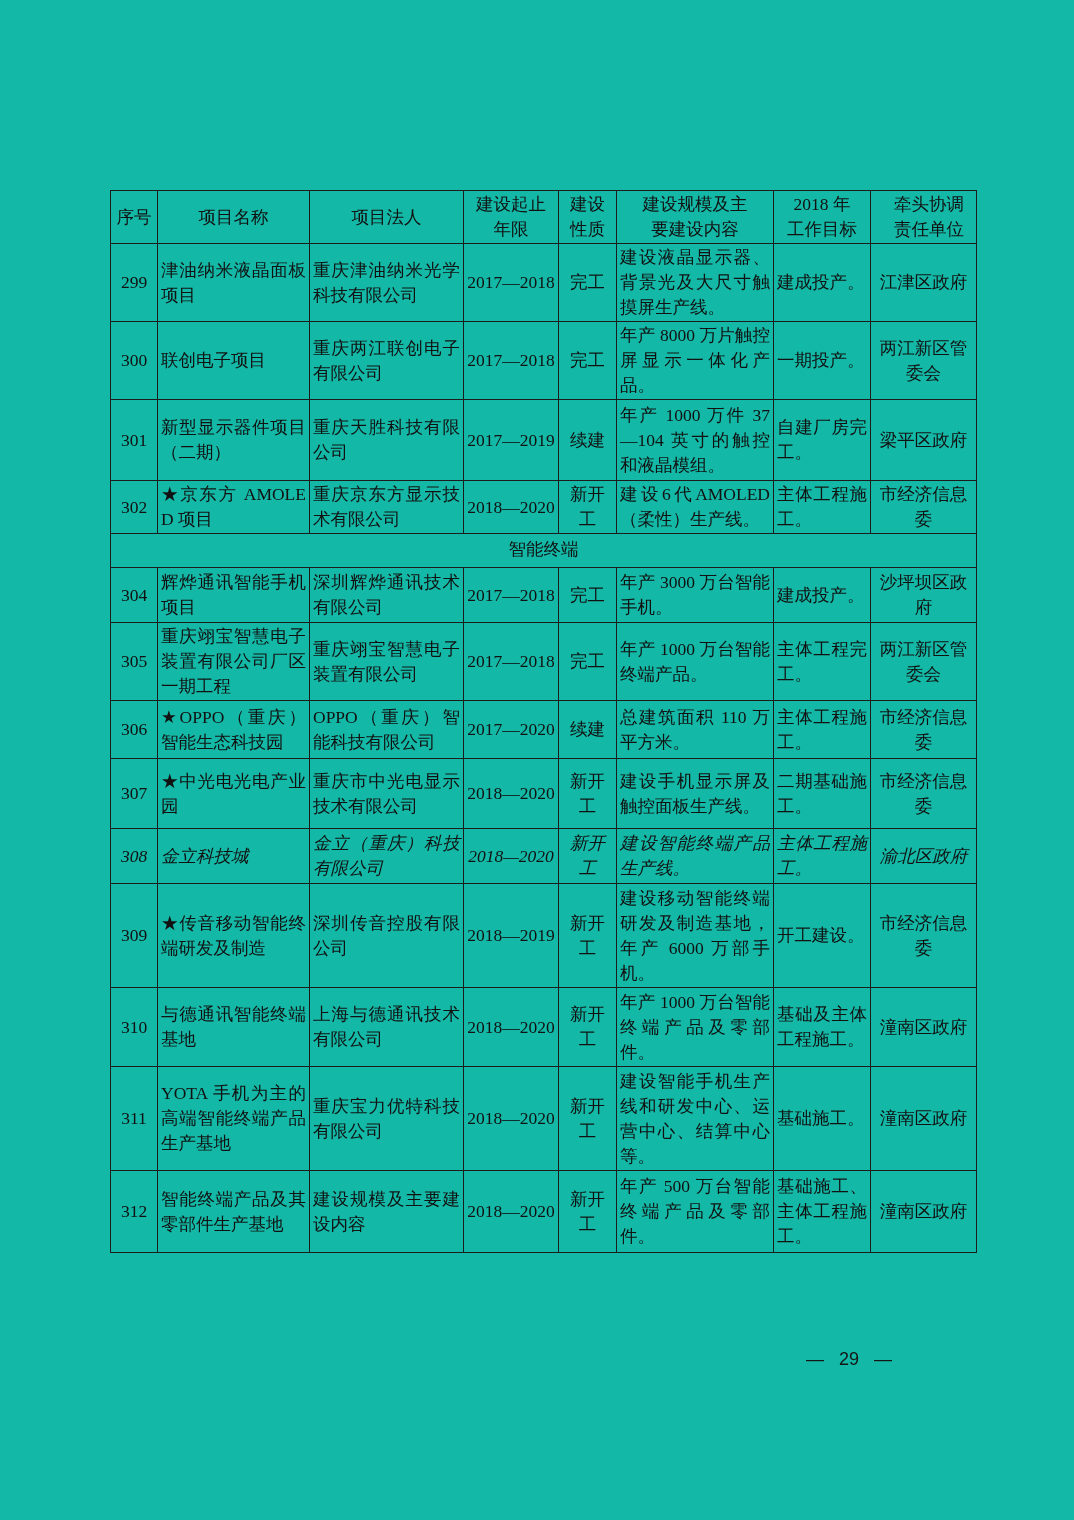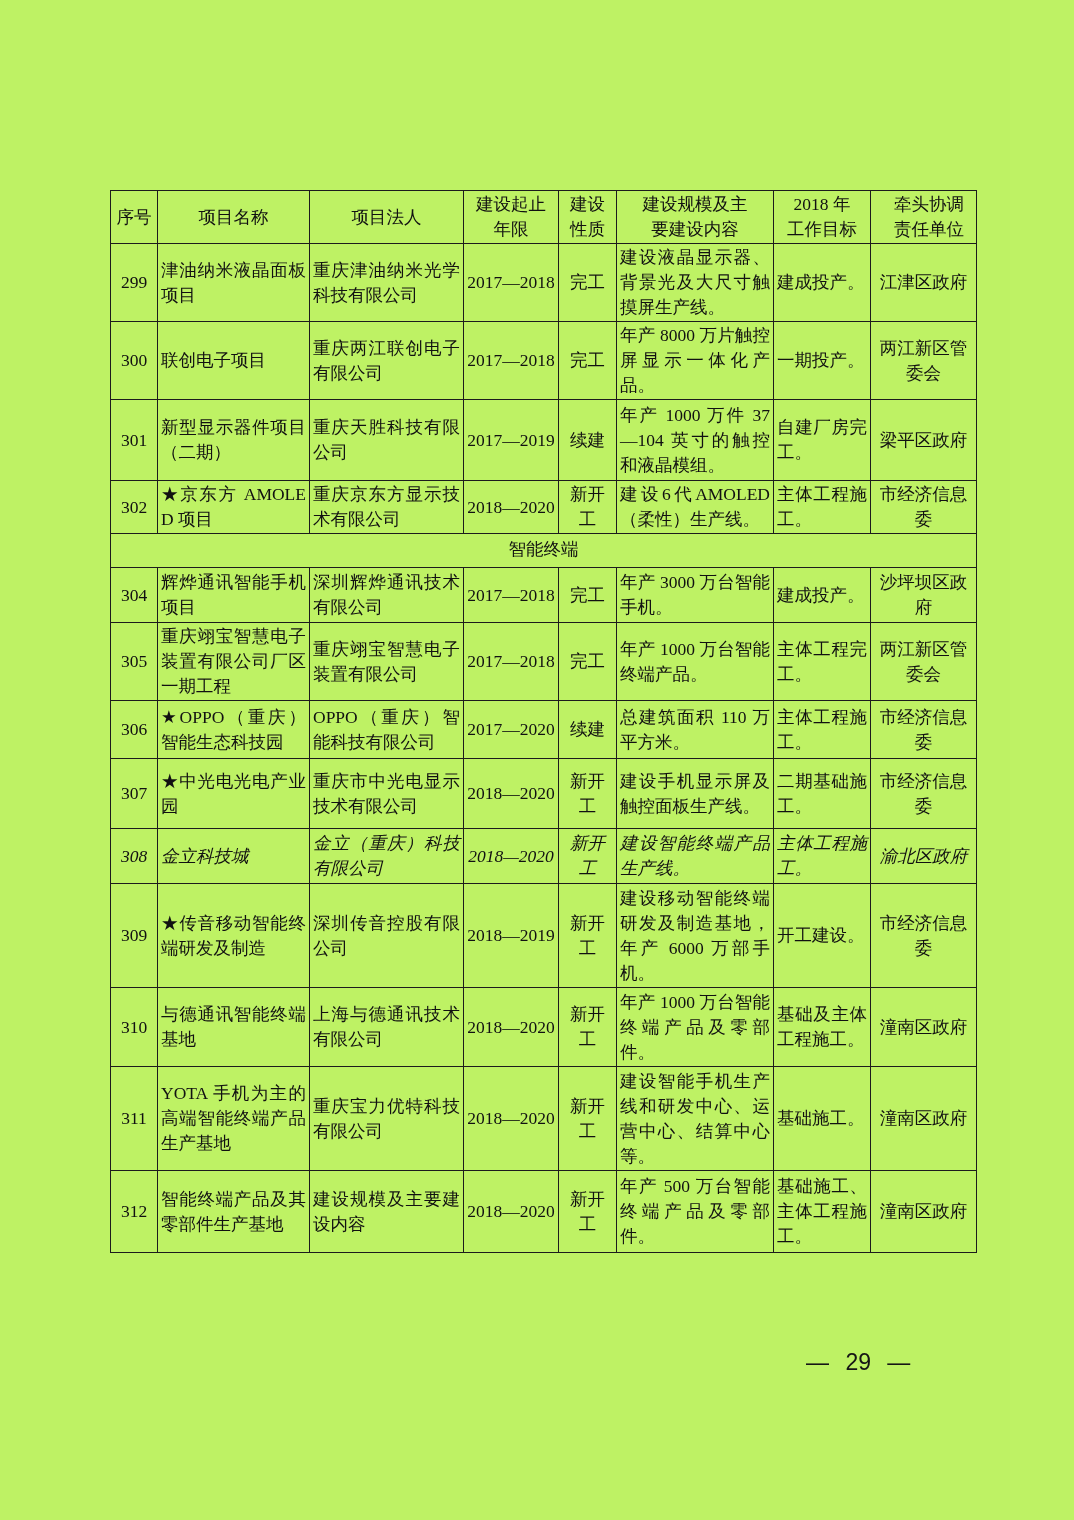--- a/index.html
+++ b/index.html
@@ -3,21 +3,21 @@
 <meta charset="utf-8">
 <style>
   html, body { margin: 0; padding: 0; }
   body {
     width: 1074px; height: 1520px;
     background: #ffffff;
     position: relative;
     font-family: "Liberation Serif", "DejaVu Serif", serif;
     color: #111111;
   }
-  .doc-page { position: absolute; inset: 0; background: #bef264; }
+  .doc-page { position: absolute; inset: 0; background: #14b8a6; }
 
   .table-wrap { position: absolute; left: 110px; top: 190px; }
 
   table.projects {
     border-collapse: collapse;
     table-layout: fixed;
     width: 866px;
   }
   table.projects th, table.projects td {
     border: 1.5px solid #1c1c1c;
@@ -50,21 +50,21 @@
     text-align: center;
     padding: 1px 2px;
     font-family: Liberation Mono, monospace;
   }
 
   .page-footer {
     position: absolute;
     left: 806px;
     top: 1349px;
     font-family: "Liberation Sans", "DejaVu Sans", sans-serif;
-    font-size: 23px;
+    font-size: 18px;
     color: #151515;
     word-spacing: 10px;
     white-space: nowrap;
   }
 </style>
 </head>
 <body>
 
 <div class="doc-page">
 

